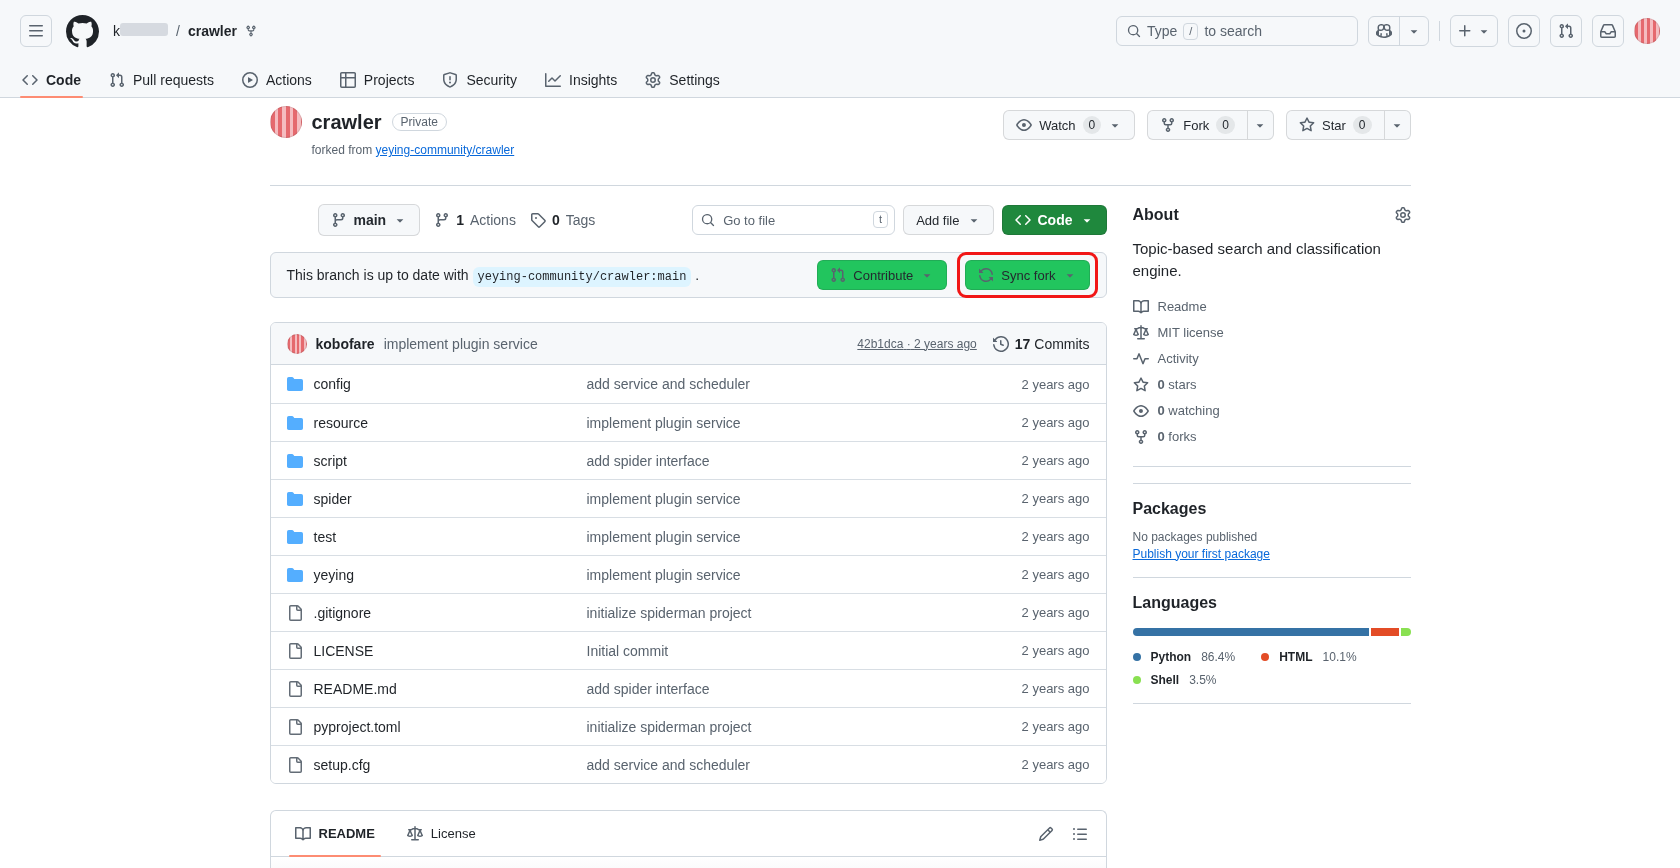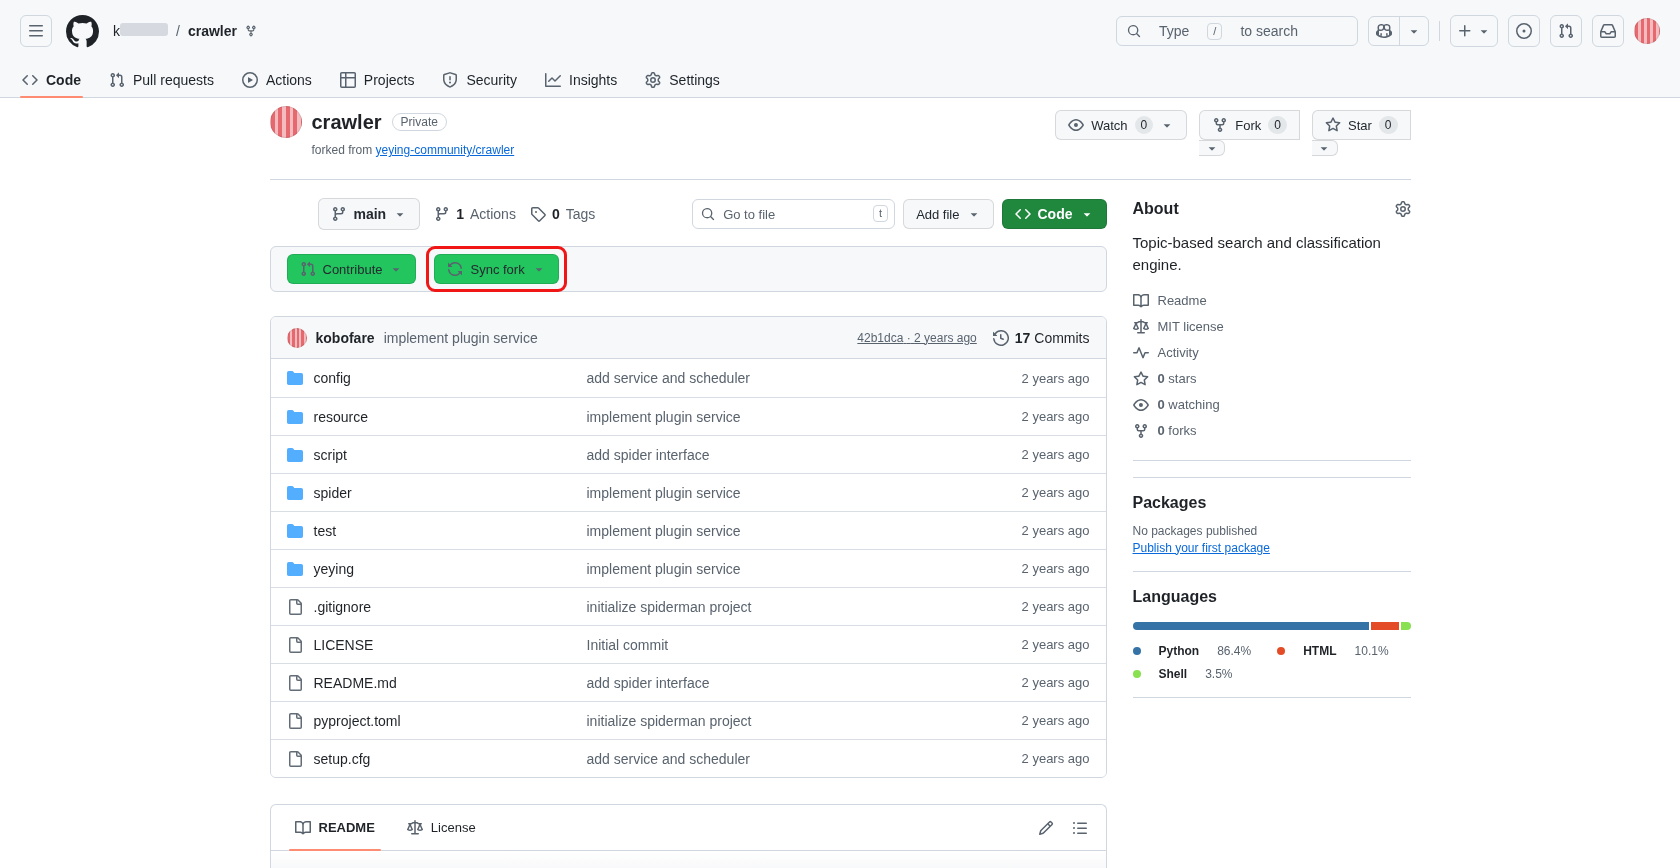--- a/index.html
+++ b/index.html
@@ -16,21 +16,21 @@
   .icon-btn { height:32px; min-width:32px; border:1px solid #d0d7de; border-radius:6px; background:transparent;
     display:flex; align-items:center; justify-content:center; color:#59636e; cursor:pointer; padding:0 6px; gap:4px; }
   .gh-logo { color:#1f2328; }
   .crumb { display:flex; align-items:center; gap:6px; font-size:14px; }
   .crumb .redact { display:inline-block; width:48px; height:13px; background:#d6dae0; border-radius:3px; }
   .crumb .sep { color:#59636e; margin:0 2px; }
   .crumb .repo { font-weight:600; }
   .crumb .fork-glyph { color:#59636e; margin-left:2px; }
   .hdr-right { margin-left:auto; display:flex; align-items:center; gap:10px; }
   .search-box { width:242px; height:30px; border:1px solid #d0d7de; border-radius:6px; background:#f6f8fa;
-    display:flex; align-items:center; gap:18px; padding:0 10px; color:#59636e; cursor:text; }
+    display:flex; align-items:center; gap:6px; padding:0 10px; color:#59636e; cursor:text; }
   .kbd { border:1px solid #d0d7de; border-radius:4px; font-size:11px; line-height:15px; padding:0 5px; color:#59636e; background:#f6f8fa; }
   .split { display:flex; height:30px; border:1px solid #d0d7de; border-radius:6px; color:#59636e; }
   .split > span { display:flex; align-items:center; justify-content:center; padding:0 7px; cursor:pointer; }
   .split > span + span { border-left:1px solid #d0d7de; }
   .vdiv { width:1px; height:20px; background:#d0d7de; }
   .avatar { border-radius:50%; background:repeating-linear-gradient(90deg,#e5696e 0 12.5%,#f5bcc0 12.5% 25%); border:1px solid rgba(31,35,40,.1); }
   .avatar.sz26 { width:26px; height:26px; cursor:pointer; }
   .avatar.sz32 { width:32px; height:32px; }
   .avatar.sz20 { width:20px; height:20px; }
 
@@ -40,28 +40,28 @@
   .tab svg { color:#59636e; }
   .tab.active { font-weight:600; }
   .tab.active::after { content:""; position:absolute; left:8px; right:8px; bottom:-1px; height:2px; background:#fd8c73; border-radius:3px; }
 
   
   .container { width:1141px; margin:0 auto; padding-top:8px; }
   .repo-head { display:flex; justify-content:space-between; align-items:flex-start; padding-bottom:16px; border-bottom:1px solid #d0d7de; }
   .repo-title-row { display:flex; align-items:center; gap:10px; }
   .repo-title-row h1 { font-size:20px; font-weight:600; margin:0; }
   .badge { font-size:12px; font-weight:500; color:#59636e; border:1px solid #d0d7de; border-radius:2em; padding:1px 8px; }
-  .forked-line { margin:5px 0 6px 42px; font-size:12px; color:#59636e; }
+  .forked-line { margin:5px 0 12px 42px; font-size:12px; color:#59636e; }
   .forked-line a { color:#0969da; text-decoration:underline; }
   .head-actions { display:flex; gap:12px; margin-top:4px; }
   .btn { height:30px; display:inline-flex; align-items:center; gap:7px; padding:0 12px; font-size:13px; font-weight:500;
     color:#24292f; background:#f6f8fa; border:1px solid rgba(31,35,40,.15); border-radius:6px; cursor:pointer; white-space:nowrap; }
   .btn svg { color:#59636e; }
   .counter { background:rgba(31,35,40,.08); border-radius:2em; padding:0 6px; font-size:12px; line-height:18px; font-weight:500; }
-  .btn-group { display:inline-flex;flex-direction:column; }
+  .btn-group { display:inline-flex; }
   .btn-group .btn { border-radius:6px 0 0 6px; }
   .btn-group .caret-seg { width:26px; display:flex; align-items:center; justify-content:center; color:#59636e;
     border:1px solid rgba(31,35,40,.15); border-left:0; border-radius:0 6px 6px 0; background:#f6f8fa; cursor:pointer; }
 
   .layout { display:grid; grid-template-columns:837px 278px; gap:26px; margin-top:18px; }
 
   
   .toolbar { display:flex; justify-content:space-between; align-items:center; }
   .toolbar-left { display:flex; align-items:center; gap:14px;padding-left:48px; }
   .branch-btn { font-weight:600; font-size:14px; height:32px; }
@@ -124,21 +124,21 @@
   .about-desc { font-size:15px; line-height:1.45; margin:14px 0 10px; }
   .about-list { margin-top:12px; }
   .about-item { display:flex; align-items:center; gap:9px; height:26px; color:#59636e; cursor:pointer; }
   .about-item b { font-weight:600; }
   hr.side { border:none; border-top:1px solid #d0d7de; margin:16px 0; }
   .side-empty { font-size:12px; color:#59636e; margin-top:12px; }
   .side-link { display:inline-block; font-size:12px; color:#0969da; text-decoration:underline; margin-top:3px; cursor:pointer; }
   .lang-bar { margin-top:16px; height:8px; border-radius:6px; overflow:hidden; display:flex; gap:2px; }
   .lang-seg { height:100%; }
   .lang-legend { margin-top:14px; display:grid; grid-template-columns:repeat(2,max-content); column-gap:26px; row-gap:9px; }
-  .lang-item { display:flex; align-items:center; gap:18px; font-size:12px; cursor:pointer; }
+  .lang-item { display:flex; align-items:center; gap:10px; font-size:12px; cursor:pointer; }
   .lang-dot { width:8px; height:8px; border-radius:50%; }
   .lang-name { font-weight:600; }
   .lang-pct { color:#59636e; }
   .wf-sub { font-size:12px; color:#59636e; margin-top:6px; }
 </style>
 </head>
 <body>
 
 <svg width="0" height="0" style="position:absolute">
   <defs>
@@ -453,20 +453,25 @@
               </svg>
             <span>Code</span>
             <svg width="14" height="14">
                 <use href="#i-caret"></use>
               </svg>
           </button>
         </div>
       </div>
 
       <div class="sync-banner">
+        <div>
+          <span>This branch is up to date with</span>
+          <code class="branch-ref">yeying-community/crawler:main</code>
+          <span>.</span>
+        </div>
         <div class="banner-actions">
           <button class="btn btn-white">
             <svg width="16" height="16">
                 <use href="#i-pr"></use>
               </svg>
             <span>Contribute</span>
             <svg width="14" height="14">
                 <use href="#i-caret"></use>
               </svg>
           </button>

